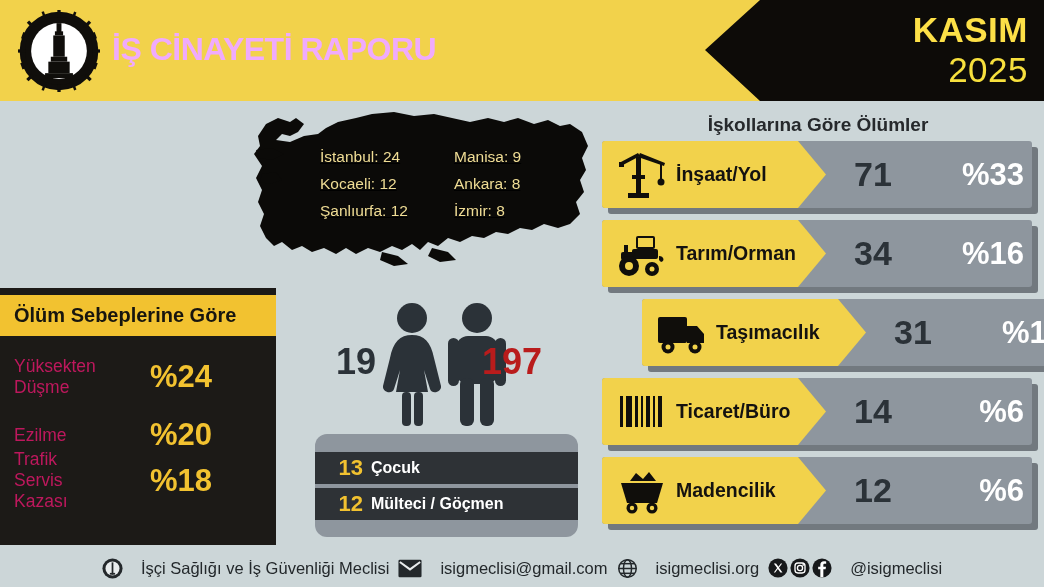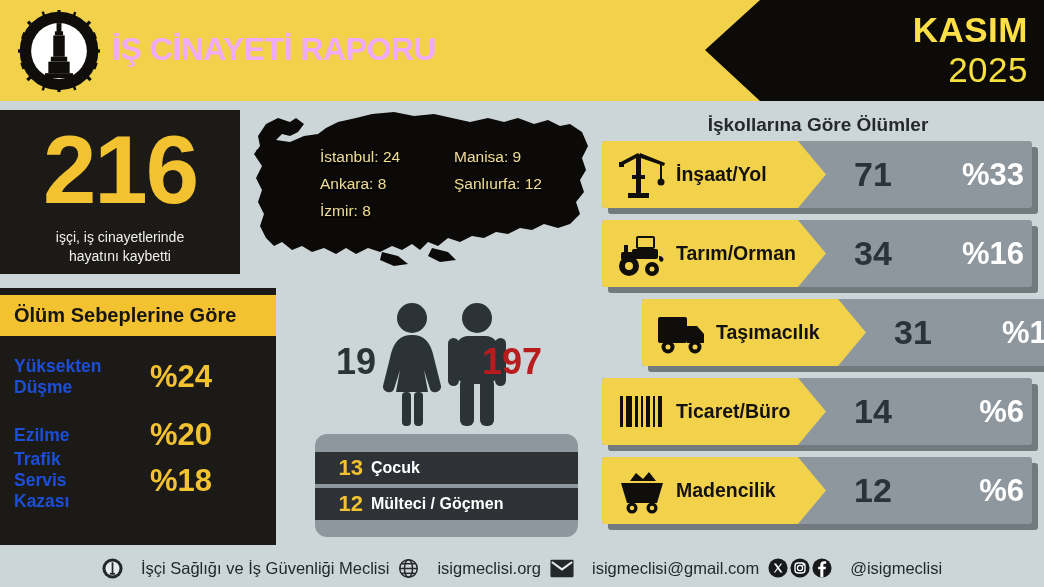--- a/index.html
+++ b/index.html
@@ -64,22 +64,22 @@
   .causes-head {
     position: absolute; left: 0; top: 7px; width: 276px; height: 41px;
     background: #f2c230; color: #17150f;
     font-size: 20px; font-weight: bold; line-height: 41px; padding-left: 14px;
   }
   .cause-row {
     position: absolute; left: 0; width: 276px;
     display: flex; align-items: center;
   }
   .cause-label {
-    width: 150px; padding-left: 14px; color: #1d4ed8;
-    font-size: 17.5px; font-weight: bold; line-height: 21px;
+    width: 150px; padding-left: 14px; color: #be185d;
+    font-size: 17.5px; font-weight: normal; line-height: 21px;
   }
   .cause-pct { color: #f2c230; font-size: 31px; font-weight: bold; line-height: 34px; }
 
   
   .gender { position: absolute; left: 310px; top: 296px; width: 275px; height: 132px; }
   .g-num-l {
     position: absolute; left: 6px; top: 46px; width: 60px; text-align: right;
     font-size: 36px; font-weight: bold; color: #2b3238; line-height: 40px;
   }
   .g-num-r {
@@ -196,27 +196,20 @@
           <rect x="90" y="67" width="8" height="3" transform="rotate(-70 94 68)"></rect>
         </g>
       </svg>
     </div>
 
     <div class="title-main">İŞ CİNAYETİ RAPORU</div>
     <div class="kasim">KASIM</div>
     <div class="yil">2025</div>
   </div>
 
-  <div class="big-panel">
-    <div class="big-number">216</div>
-    <div class="big-caption">
-      <div>işçi, iş cinayetlerinde</div>
-      <div>hayatını kaybetti</div>
-    </div>
-  </div>
 
   <div class="map-wrap">
     <svg viewBox="0 0 340 172" width="340" height="172">
       <path fill="#0b0a08" d="
         M6,30 L14,18 L26,12 L38,16 L44,12 L52,18 L46,26 L38,30 L30,28 L24,34
         L38,36 L52,30 L66,28 L74,22 L86,16 L104,12 L120,8 L142,6 L162,10 L182,8
         L200,12 L218,16 L236,12 L252,16 L266,12 L282,18 L296,14 L308,20 L318,18
         L330,26 L336,40 L330,52 L334,64 L328,74 L332,86 L324,96 L328,108 L318,118
         L306,122 L292,118 L280,124 L268,122 L256,128 L244,126 L232,132 L220,130
         L208,136 L196,132 L186,140 L176,136 L168,144 L160,138 L150,144 L140,140
@@ -224,20 +217,21 @@
         L40,144 L30,136 L22,140 L14,132 L8,120 L12,108 L6,96 L10,84 L4,72
         L10,60 L2,48 L8,40 Z"></path>
       <path fill="#0b0a08" d="M4,44 L20,42 L32,48 L20,54 L8,52 Z"></path>
       <path fill="#0b0a08" d="M10,68 L24,66 L30,74 L18,78 L8,76 Z"></path>
       <path fill="#0b0a08" d="M130,146 L146,150 L156,158 L142,160 L128,154 Z"></path>
       <path fill="#0b0a08" d="M180,142 L196,146 L204,154 L188,156 L176,150 Z"></path>
     </svg>
     <div class="map-cities">
       <div class="city">İstanbul: 24</div>
       <div class="city">Manisa: 9</div>
+      <div class="city">Kocaeli: 12</div>
       <div class="city">Ankara: 8</div>
       <div class="city">Şanlıurfa: 12</div>
       <div class="city">İzmir: 8</div>
     </div>
   </div>
 
   <div class="causes">
     <div class="causes-dark"></div>
     <div class="causes-head">Ölüm Sebeplerine Göre</div>
 
@@ -414,39 +408,39 @@
           <circle cx="12" cy="12" r="8" fill="#e8eced"></circle>
           <rect x="11" y="5" width="2" height="14" fill="#23282b"></rect>
           <rect x="9" y="17" width="6" height="2" fill="#23282b"></rect>
         </svg>
       </span>
       <span>İşçi Sağlığı ve İş Güvenliği Meclisi</span>
     </div>
 
     <div class="f-item">
       <span class="f-ic">
+        <svg viewBox="0 0 26 20" width="24" height="19">
+          <rect x="0.5" y="0.5" width="25" height="19" rx="1.5" fill="#23282b"></rect>
+          <path d="M2,3 L13,11 L24,3" fill="none" stroke="#e8eced" stroke-width="2.2"></path>
+        </svg>
+      </span>
+      <span>isigmeclisi@gmail.com</span>
+    </div>
+
+    <div class="f-item">
+      <span class="f-ic">
         <svg viewBox="0 0 24 24" width="21" height="21" fill="none" stroke="#23282b" stroke-width="1.7">
           <circle cx="12" cy="12" r="10"></circle>
           <ellipse cx="12" cy="12" rx="4.6" ry="10"></ellipse>
           <line x1="2" y1="12" x2="22" y2="12"></line>
           <line x1="3.6" y1="6.5" x2="20.4" y2="6.5"></line>
           <line x1="3.6" y1="17.5" x2="20.4" y2="17.5"></line>
         </svg>
       </span>
       <span>isigmeclisi.org</span>
-    </div>
-
-    <div class="f-item">
-      <span class="f-ic">
-        <svg viewBox="0 0 26 20" width="24" height="19">
-          <rect x="0.5" y="0.5" width="25" height="19" rx="1.5" fill="#23282b"></rect>
-          <path d="M2,3 L13,11 L24,3" fill="none" stroke="#e8eced" stroke-width="2.2"></path>
-        </svg>
-      </span>
-      <span>isigmeclisi@gmail.com</span>
     </div>
 
     <div class="f-item">
       <span class="soc">
         <span class="f-ic">
           <svg viewBox="0 0 24 24" width="20" height="20">
             <circle cx="12" cy="12" r="11.5" fill="#17191b"></circle>
             <path d="M7,6.5 L11,12 L7,17.5 L8.6,17.5 L11.8,13.1 L14.9,17.5 L17.4,17.5
                      L13.2,11.7 L17,6.5 L15.4,6.5 L12.5,10.5 L9.6,6.5 Z" fill="#ffffff"></path>
           </svg>

